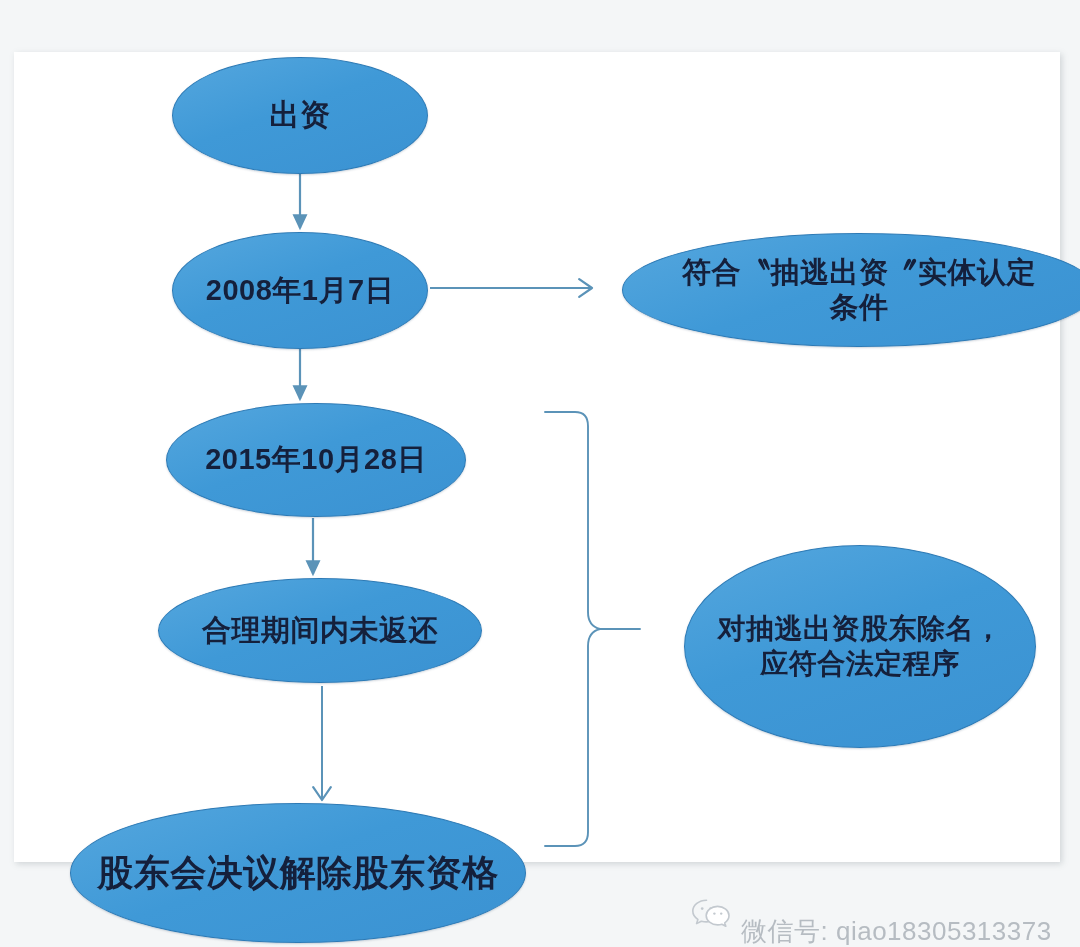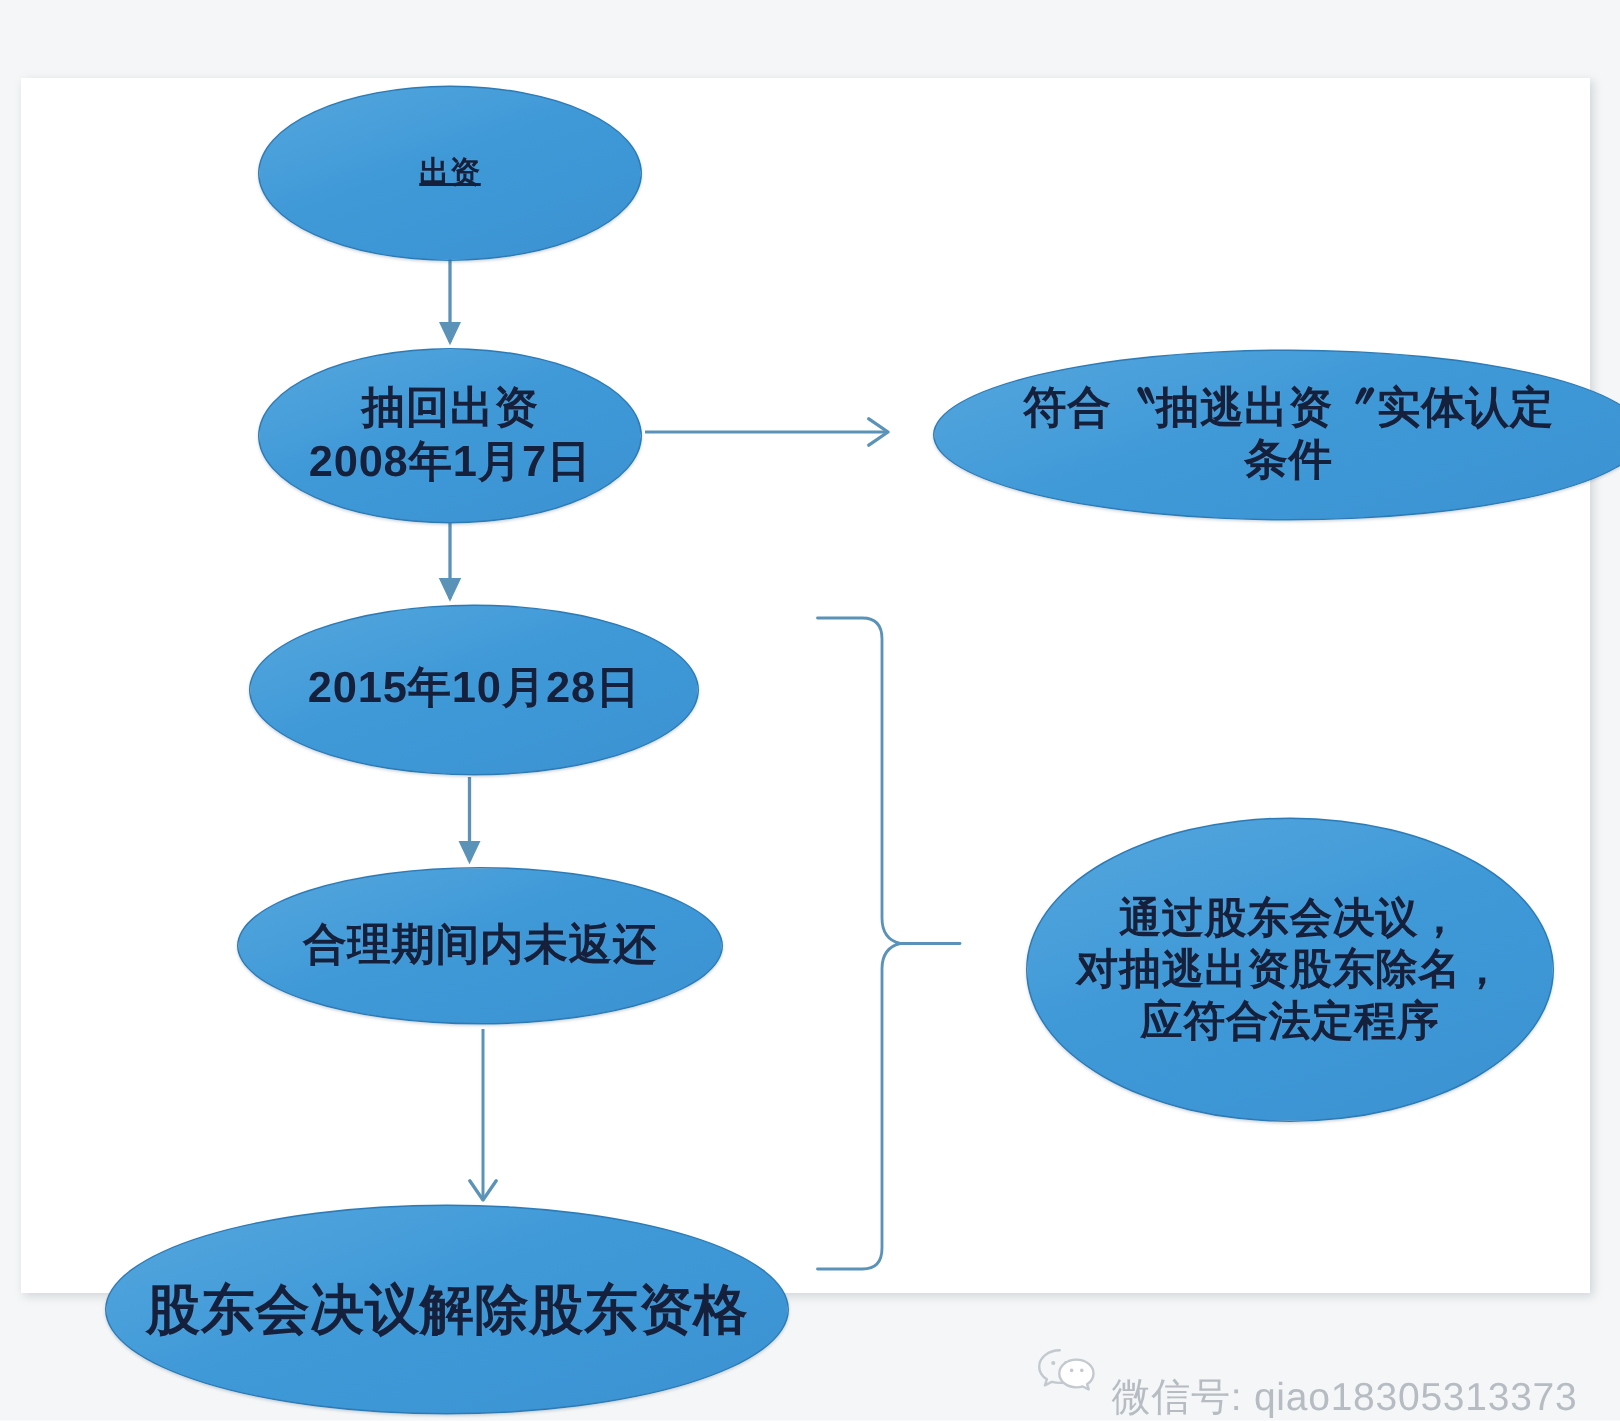--- a/index.html
+++ b/index.html
@@ -53,21 +53,21 @@
     box-sizing: border-box;
   }
   .node .label {
     line-height: 1.22;
     font-weight: 700;
     letter-spacing: 0.5px;
     padding: 0 10px;
     text-shadow: 0 0 1px rgba(255,255,255,0.12);
   }
   .n-chuzi       { left: 172px; top: 57px;  width: 256px; height: 117px; }
-  .n-chuzi .label { font-size: 20px; text-decoration: underline; }
+  .n-chuzi .label { font-size: 30px; }
 
   .n-chouhui     { left: 172px; top: 232px; width: 256px; height: 117px; }
   .n-chouhui .label { font-size: 29px; }
 
   .n-fuhe        { left: 622px; top: 233px; width: 474px; height: 114px; }
   .n-fuhe .label { font-size: 29px; }
 
   .n-cuigao      { left: 166px; top: 403px; width: 300px; height: 114px; }
   .n-cuigao .label { font-size: 29px; }
 
@@ -144,21 +144,20 @@
   </svg>
 
   <div class="node n-chuzi">
     <div class="label">
       <div>出资</div>
     </div>
   </div>
 
   <div class="node n-chouhui">
     <div class="label">
-      <div>抽回出资</div>
       <div>2008年1月7日</div>
     </div>
   </div>
 
   <div class="node n-fuhe">
     <div class="label">
       <div>符合〝抽逃出资〞实体认定</div>
       <div>条件</div>
     </div>
   </div>
@@ -170,21 +169,20 @@
   </div>
 
   <div class="node n-heli">
     <div class="label">
       <div>合理期间内未返还</div>
     </div>
   </div>
 
   <div class="node n-tongguo">
     <div class="label">
-      <div>通过股东会决议，</div>
       <div>对抽逃出资股东除名，</div>
       <div>应符合法定程序</div>
     </div>
   </div>
 
   <div class="node n-jiechu">
     <div class="label">
       <div>股东会决议解除股东资格</div>
     </div>
   </div>

